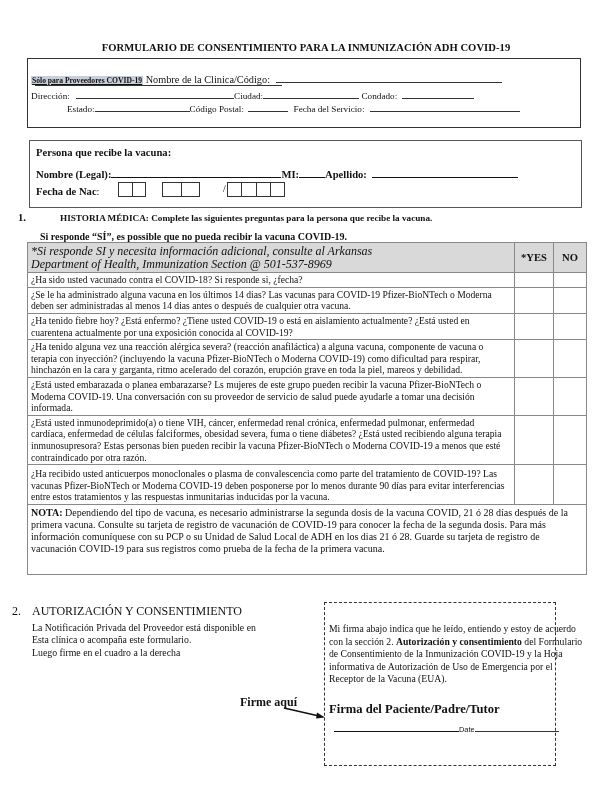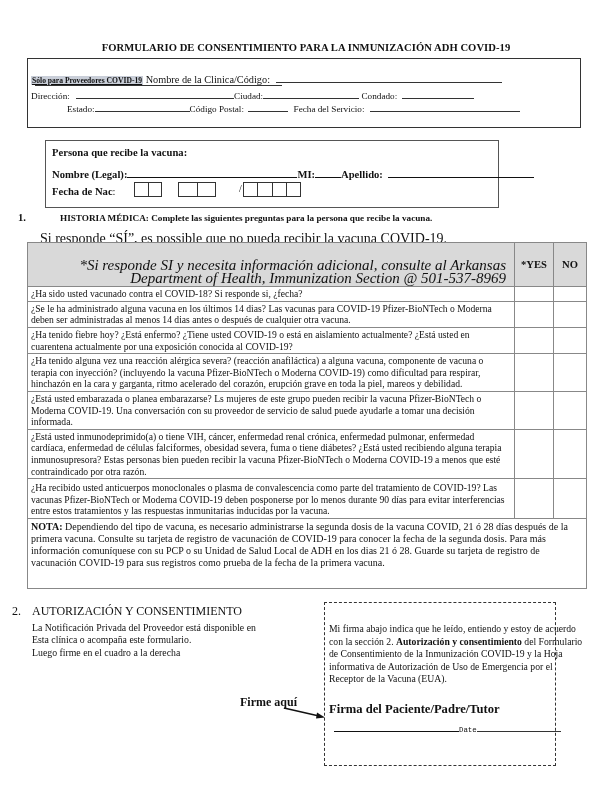--- a/index.html
+++ b/index.html
@@ -9,51 +9,51 @@
   .title { left: 0; width: 612px; top: 42px; text-align: center; font-weight: bold; font-size: 10.6px; letter-spacing: 0.05px; }
 
   
   .provider-box { left: 27px; top: 58px; width: 554px; height: 70px; border: 1.5px solid #333; box-sizing: border-box; }
   .pline { position: absolute; left: 3px; font-size: 10.3px; white-space: nowrap; line-height: 12px; }
   .pline.small { font-size: 9.2px; }
   .hl { background: #c9ced8; font-weight: bold; font-size: 7.6px; text-decoration: underline; padding: 0 1px; }
   .uline { display: inline-block; border-bottom: 0.8px solid #333; height: 10px; vertical-align: baseline; }
 
   
-  .recipient-box { left: 29px; top: 140px; width: 454px; height: 68px; border: 1.2px solid #555; box-sizing: border-box; margin-left: 16px; }
+  .recipient-box { left: 29px; top: 140px; width: 553px; height: 68px; border: 1.2px solid #555; box-sizing: border-box; }
   .rlabel { position: absolute; left: 6px; font-weight: bold; font-size: 10.6px; white-space: nowrap; }
   .bline { display: inline-block; border-bottom: 1.1px solid #111; height: 10px; }
   .digit-box { position: absolute; height: 15px; border: 1px solid #333; box-sizing: border-box; display: flex; }
   .digit-box span { flex: 1; border-right: 1px solid #333; }
   .digit-box span:last-child { border-right: none; }
 
   .sec1 { left: 18px; top: 212px; font-weight: bold; font-size: 9.2px; white-space: nowrap; }
   .sec1 .num { font-size: 10.6px; display: inline-block; width: 42px; }
-  .sec1-sub { left: 40px; top: 231px; font-weight: normal; font-size: 14px; white-space: nowrap; }
+  .sec1-sub { left: 40px; top: 231px; font-weight: bold; font-size: 10px; white-space: nowrap; }
 
   
   table.med { position: absolute; left: 27px; top: 242px; width: 560px; border-collapse: collapse; font-size: 9.6px; line-height: 11.6px; }
   table.med td, table.med th { border: 1px solid #888; padding: 0 3px; vertical-align: top; }
   table.med th { background: #d9d9d9; font-weight: normal; }
-  table.med th.hdr-note { font-style: italic; text-align: right; font-size: 15px; line-height: 12.6px; padding: 16px 8px 2px 3px; }
+  table.med th.hdr-note { font-style: italic; text-align: left; font-size: 12px; line-height: 12.6px; padding: 2px 8px 2px 3px; }
   table.med th.yn { font-weight: bold; font-size: 10.6px; vertical-align: middle; text-align: center; }
   table.med td.ans { width: 32px; }
   table.med td.ans.no { width: 26px; }
   table.med td.note { padding: 2px 3px 18px 3px; font-size: 10px; line-height: 12.2px; }
   table.med td.qtext { padding-top: 1px; padding-bottom: 1px; }
 
   
   .sec2-title { left: 12px; top: 604px; font-size: 12px; white-space: nowrap; }
   .sec2-title .num { display: inline-block; width: 20px; }
   .sec2-body { left: 32px; top: 622px; font-size: 9.8px; line-height: 12.3px; white-space: nowrap; }
 
   .consent-box { left: 324px; top: 602px; width: 232px; height: 164px; border: 1.2px dashed #333; box-sizing: border-box; }
   .consent-text { position: absolute; left: 4px; top: 20px; width: 256px; font-size: 9.7px; line-height: 12.5px; }
   .sig-title { position: absolute; left: 4px; top: 99px; font-weight: bold; font-size: 12.6px; white-space: nowrap; }
-  .sig-line { position: absolute; left: 9px; top: 121px; font-family: Liberation Mono, monospace; font-size: 7.4px; white-space: nowrap; }
+  .sig-line { position: absolute; left: 9px; top: 121px; font-family: Liberation Sans, sans-serif; font-size: 7.4px; white-space: nowrap; }
   .sig-line .thick { display: inline-block; width: 125px; border-bottom: 1.2px solid #111; height: 7px; }
   .sig-line .thin { display: inline-block; width: 84px; border-bottom: 0.8px solid #333; height: 7px; }
   .firme { left: 240px; top: 695px; font-weight: bold; font-size: 12px; white-space: nowrap; }
   .arrow { left: 283px; top: 706px; }
 </style>
 </head>
 <body>
 
 <div class="abs title">FORMULARIO DE CONSENTIMIENTO PARA LA INMUNIZACIÓN ADH COVID-19</div>
 

